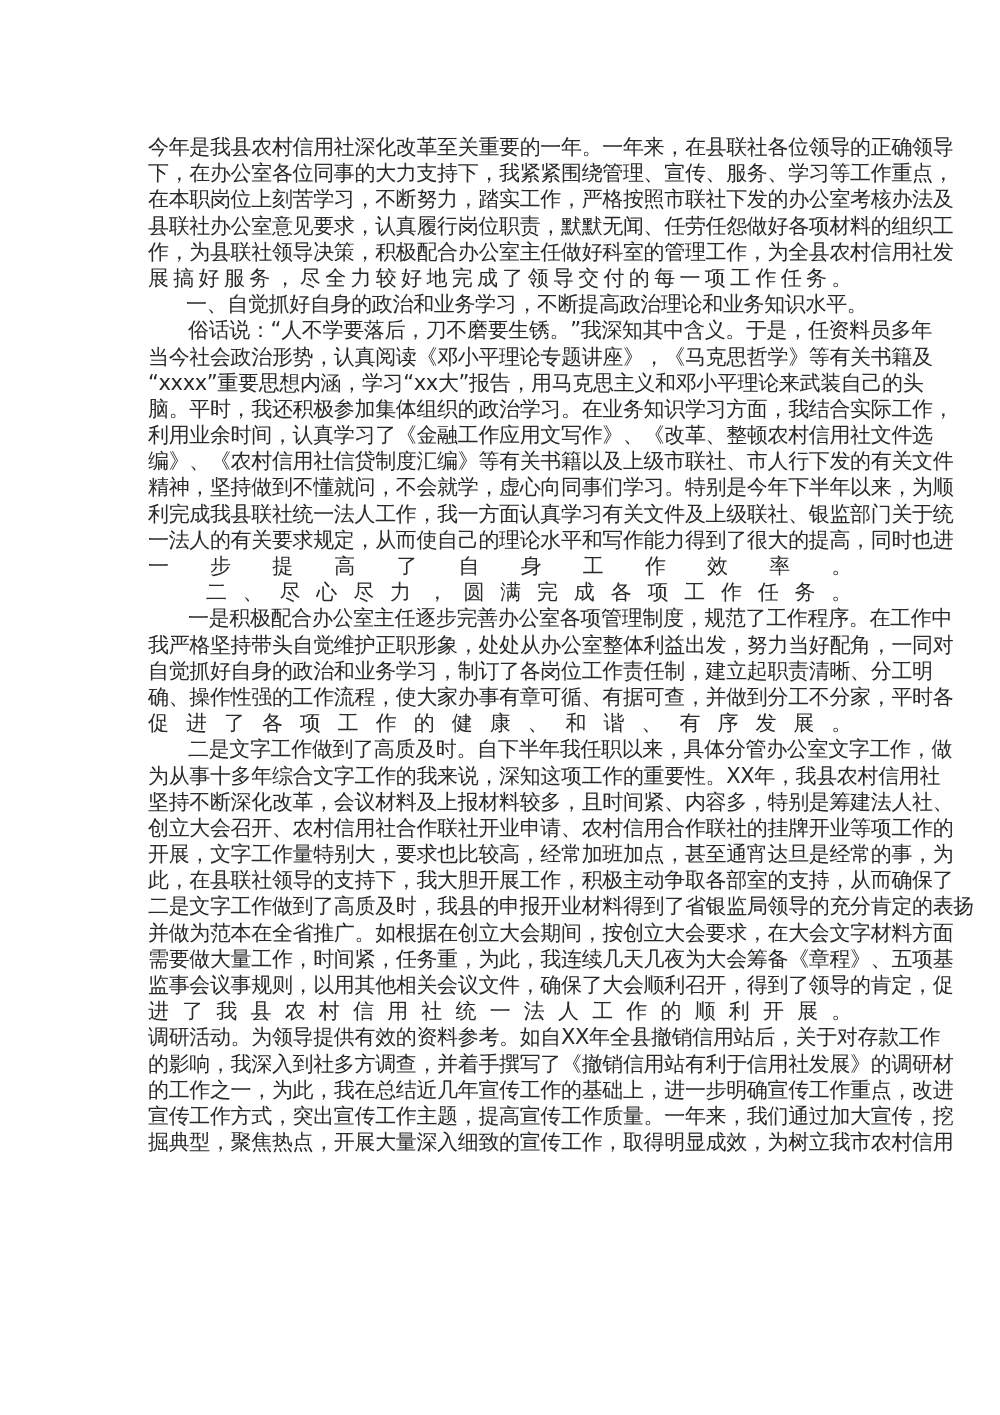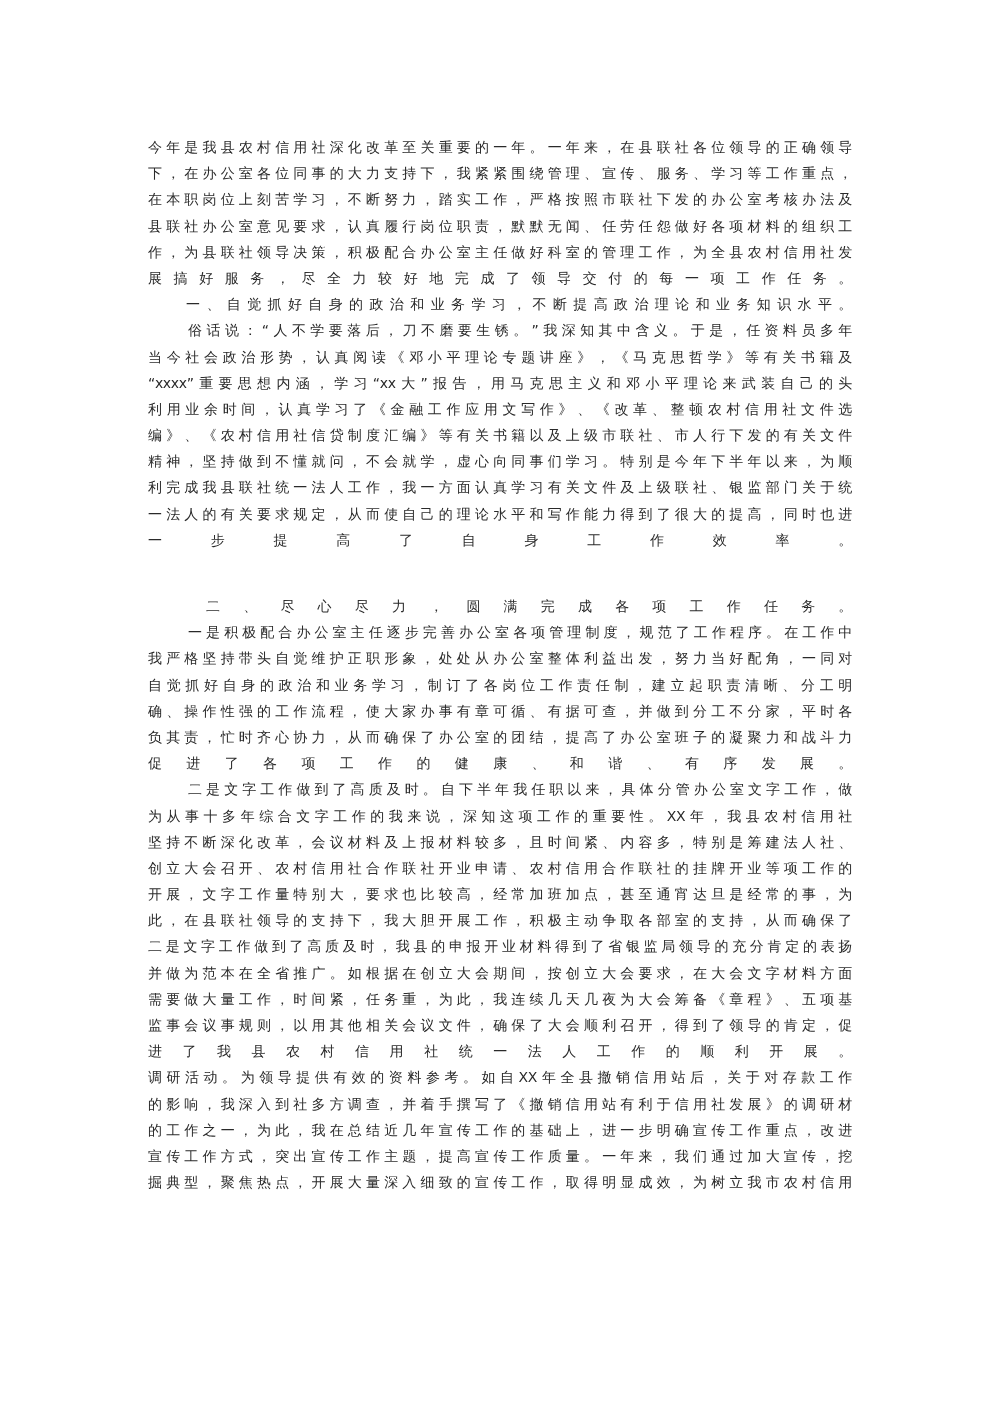--- a/index.html
+++ b/index.html
@@ -1,26 +1,26 @@
 <!DOCTYPE html>
 <html><head>
 <meta charset="utf-8">
 <style>
   html, body { margin: 0; padding: 0; background: #ffffff; }
   body { width: 1000px; height: 1415px; position: relative; overflow: hidden; }
   .page {
     position: absolute; left: 148px; top: 134px; width: 704px;
     font-family: "DejaVu Sans", "Liberation Sans", sans-serif;
-    font-size: 14px; color: #2a2a2a; line-height: 26.2px;
+    font-size: 21px; color: #2a2a2a; line-height: 26.2px;
   }
   .ln { display: block; height: 26.2px; white-space: nowrap; overflow: visible;
         text-align: justify; text-align-last: justify; letter-spacing: -0.35px; }
   .ln.ind1 { padding-left: 38px; }
   .ln.ind2 { padding-left: 40px; }
-  .ln.ind3 { padding-left: 58px; margin-top: 40px; }
+  .ln.ind3 { padding-left: 58px; }
   .ln.spread { white-space: normal; }
 </style>
 </head>
 <body>
 
 <div class="page">
 
   <div>
     <span class="ln">今年是我县农村信用社深化改革至关重要的一年。一年来，在县联社各位领导的正确领导</span>
     <span class="ln">下，在办公室各位同事的大力支持下，我紧紧围绕管理、宣传、服务、学习等工作重点，</span>
@@ -29,36 +29,36 @@
     <span class="ln">作，为县联社领导决策，积极配合办公室主任做好科室的管理工作，为全县农村信用社发</span>
     <span class="ln spread">展​搞​好​服​务​，​尽​全​力​较​好​地​完​成​了​领​导​交​付​的​每​一​项​工​作​任​务​。</span>
   </div>
 
   <span class="ln ind1">一、自觉抓好自身的政治和业务学习，不断提高政治理论和业务知识水平。</span>
 
   <div>
     <span class="ln ind2">俗话说：“人不学要落后，刀不磨要生锈。”我深知其中含义。于是，任资料员多年</span>
     <span class="ln">当今社会政治形势，认真阅读《邓小平理论专题讲座》，《马克思哲学》等有关书籍及</span>
     <span class="ln">“xxxx”重要思想内涵，学习“xx大”报告，用马克思主义和邓小平理论来武装自己的头</span>
+    <span class="ln">脑。平时，我还积极参加集体组织的政治学习。在业务知识学习方面，我结合实际工作，</span>
     <span class="ln">利用业余时间，认真学习了《金融工作应用文写作》、《改革、整顿农村信用社文件选</span>
     <span class="ln">编》、《农村信用社信贷制度汇编》等有关书籍以及上级市联社、市人行下发的有关文件</span>
     <span class="ln">精神，坚持做到不懂就问，不会就学，虚心向同事们学习。特别是今年下半年以来，为顺</span>
     <span class="ln">利完成我县联社统一法人工作，我一方面认真学习有关文件及上级联社、银监部门关于统</span>
     <span class="ln">一法人的有关要求规定，从而使自己的理论水平和写作能力得到了很大的提高，同时也进</span>
     <span class="ln spread">一​步​提​高​了​自​身​工​作​效​率​。</span>
   </div>
 
   <span class="ln ind3 spread">二​、​尽​心​尽​力​，​圆​满​完​成​各​项​工​作​任​务​。</span>
 
   <div>
     <span class="ln ind2">一是积极配合办公室主任逐步完善办公室各项管理制度，规范了工作程序。在工作中</span>
     <span class="ln">我严格坚持带头自觉维护正职形象，处处从办公室整体利益出发，努力当好配角，一同对</span>
     <span class="ln">自觉抓好自身的政治和业务学习，制订了各岗位工作责任制，建立起职责清晰、分工明</span>
     <span class="ln">确、操作性强的工作流程，使大家办事有章可循、有据可查，并做到分工不分家，平时各</span>
-    <span class="ln">负其责，忙时齐心协力，从而确保了办公室的团结，提高了办公室班子的凝聚力和战斗力</span>
     <span class="ln spread">促​进​了​各​项​工​作​的​健​康​、​和​谐​、​有​序​发​展​。</span>
   </div>
 
   <div>
     <span class="ln ind2">二是文字工作做到了高质及时。自下半年我任职以来，具体分管办公室文字工作，做</span>
     <span class="ln">为从事十多年综合文字工作的我来说，深知这项工作的重要性。XX年，我县农村信用社</span>
     <span class="ln">坚持不断深化改革，会议材料及上报材料较多，且时间紧、内容多，特别是筹建法人社、</span>
     <span class="ln">创立大会召开、农村信用社合作联社开业申请、农村信用合作联社的挂牌开业等项工作的</span>
     <span class="ln">开展，文字工作量特别大，要求也比较高，经常加班加点，甚至通宵达旦是经常的事，为</span>
     <span class="ln">此，在县联社领导的支持下，我大胆开展工作，积极主动争取各部室的支持，从而确保了</span>

